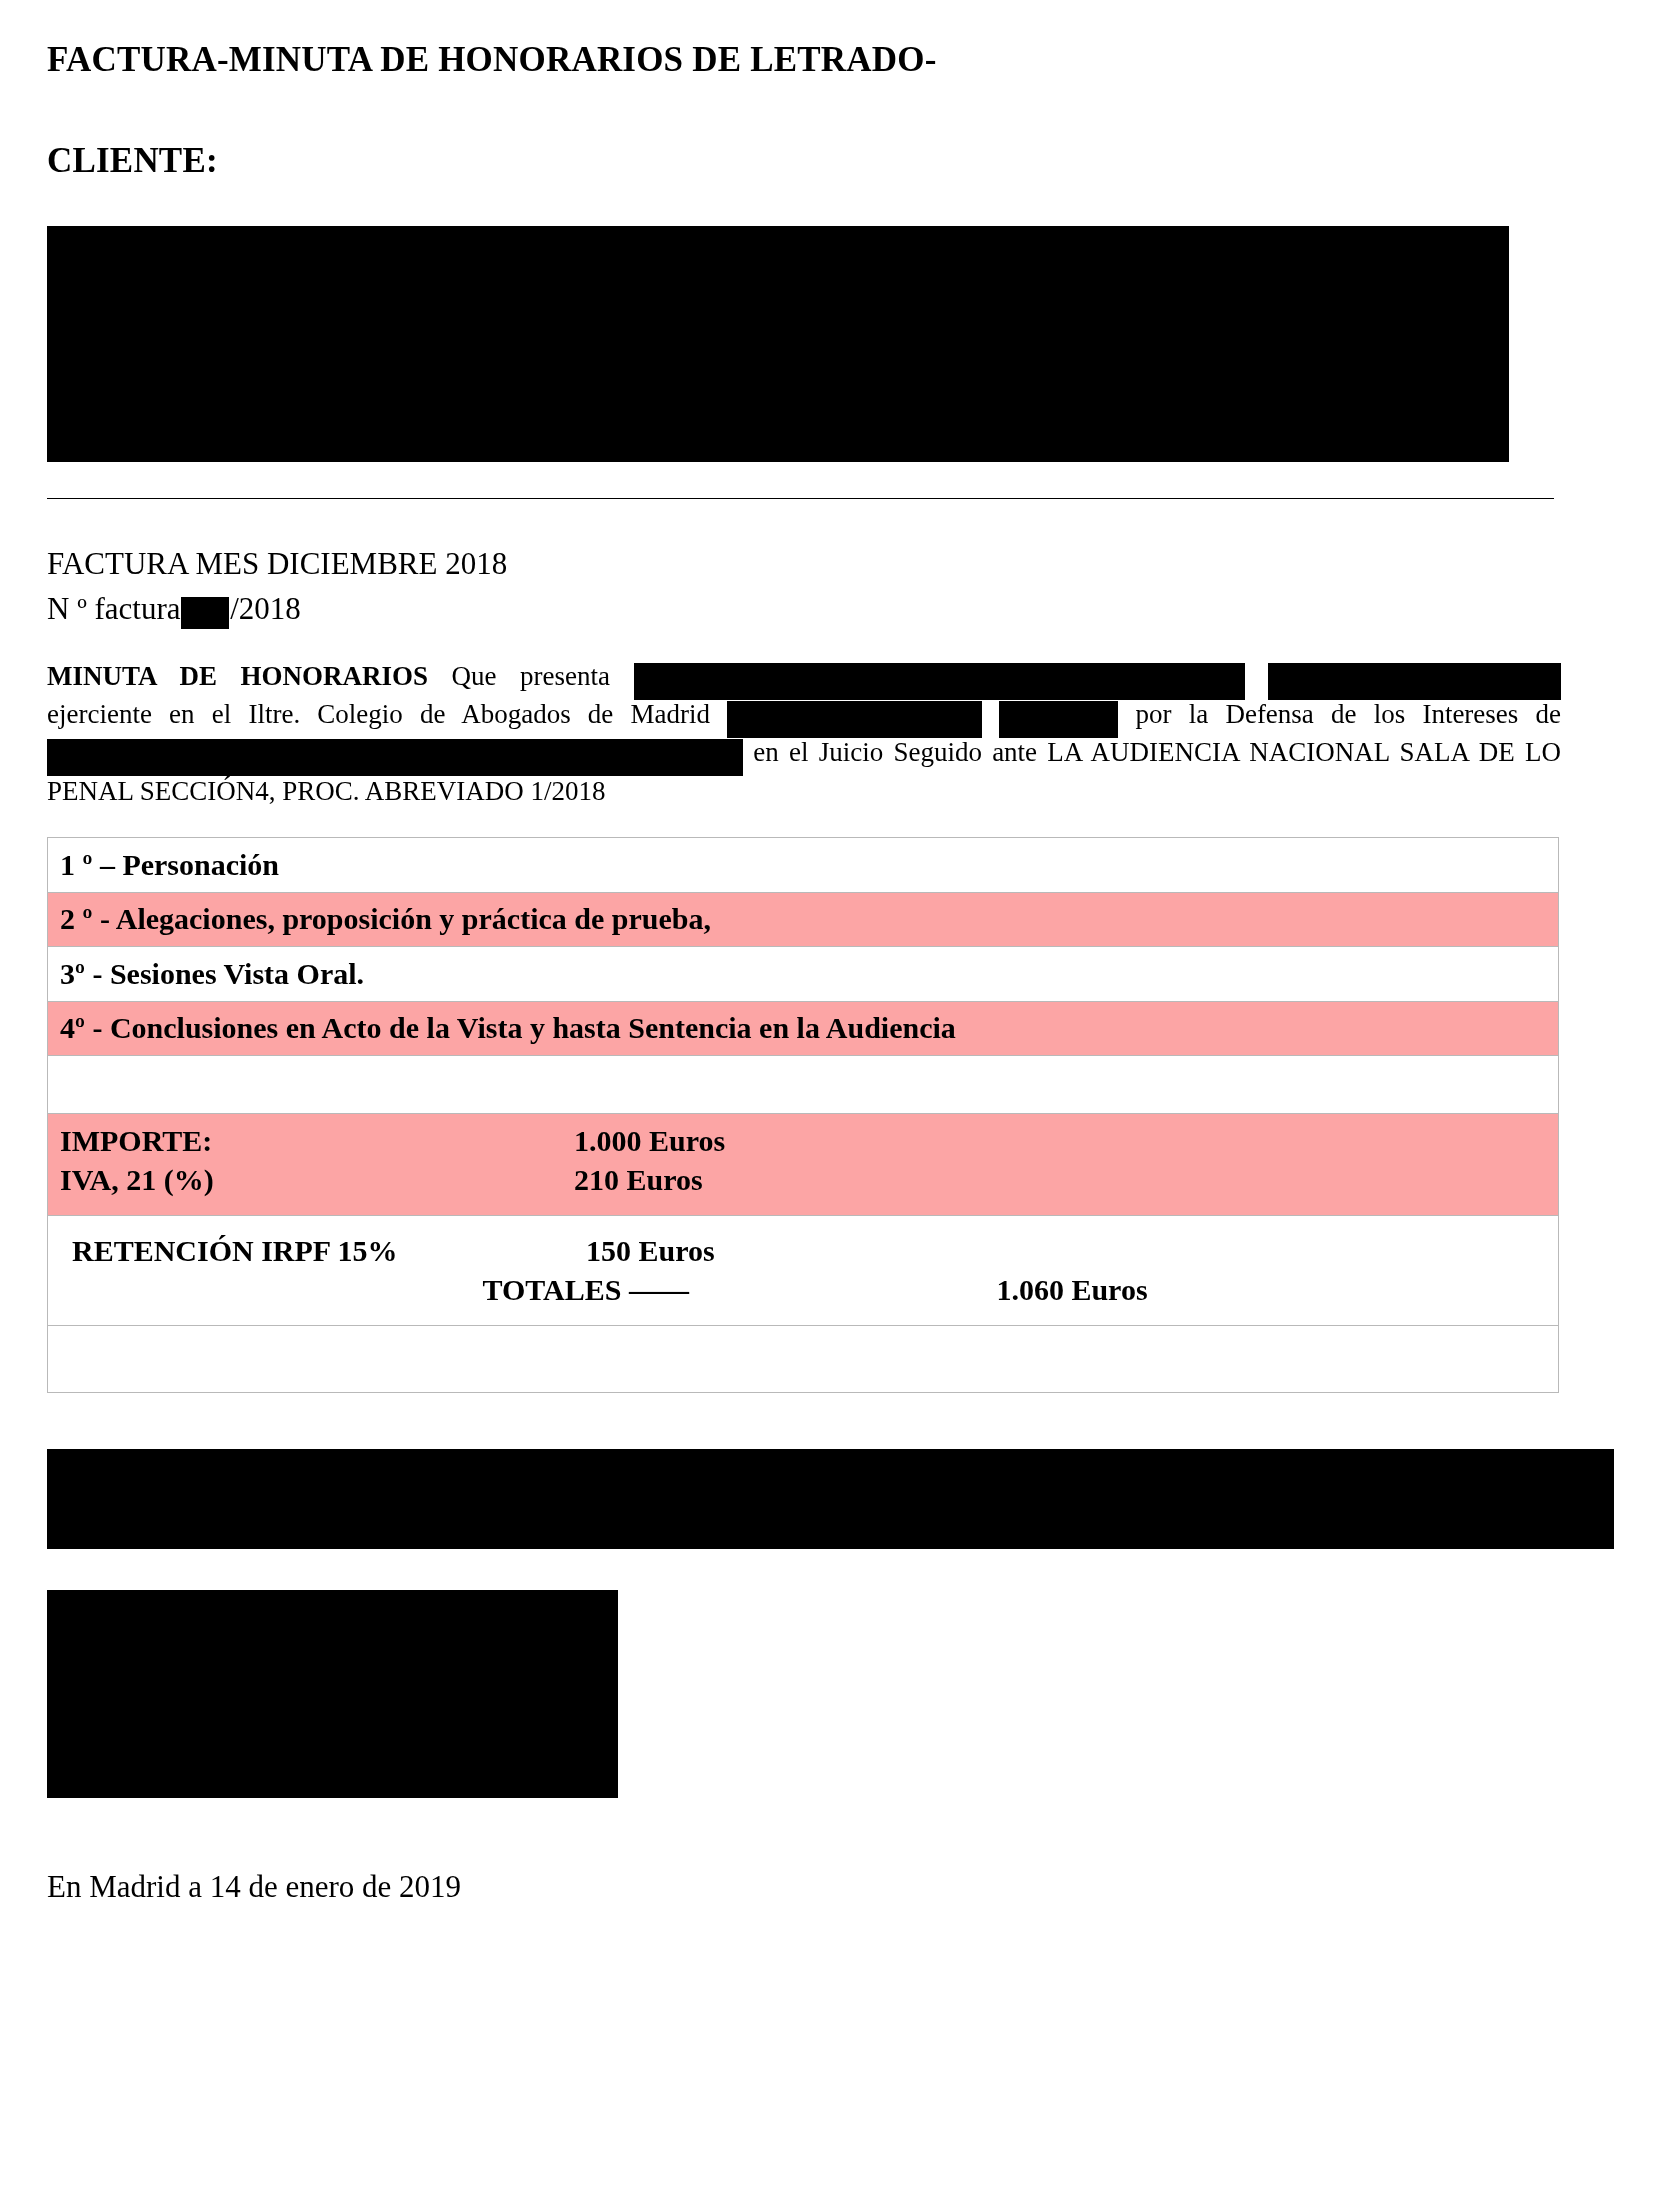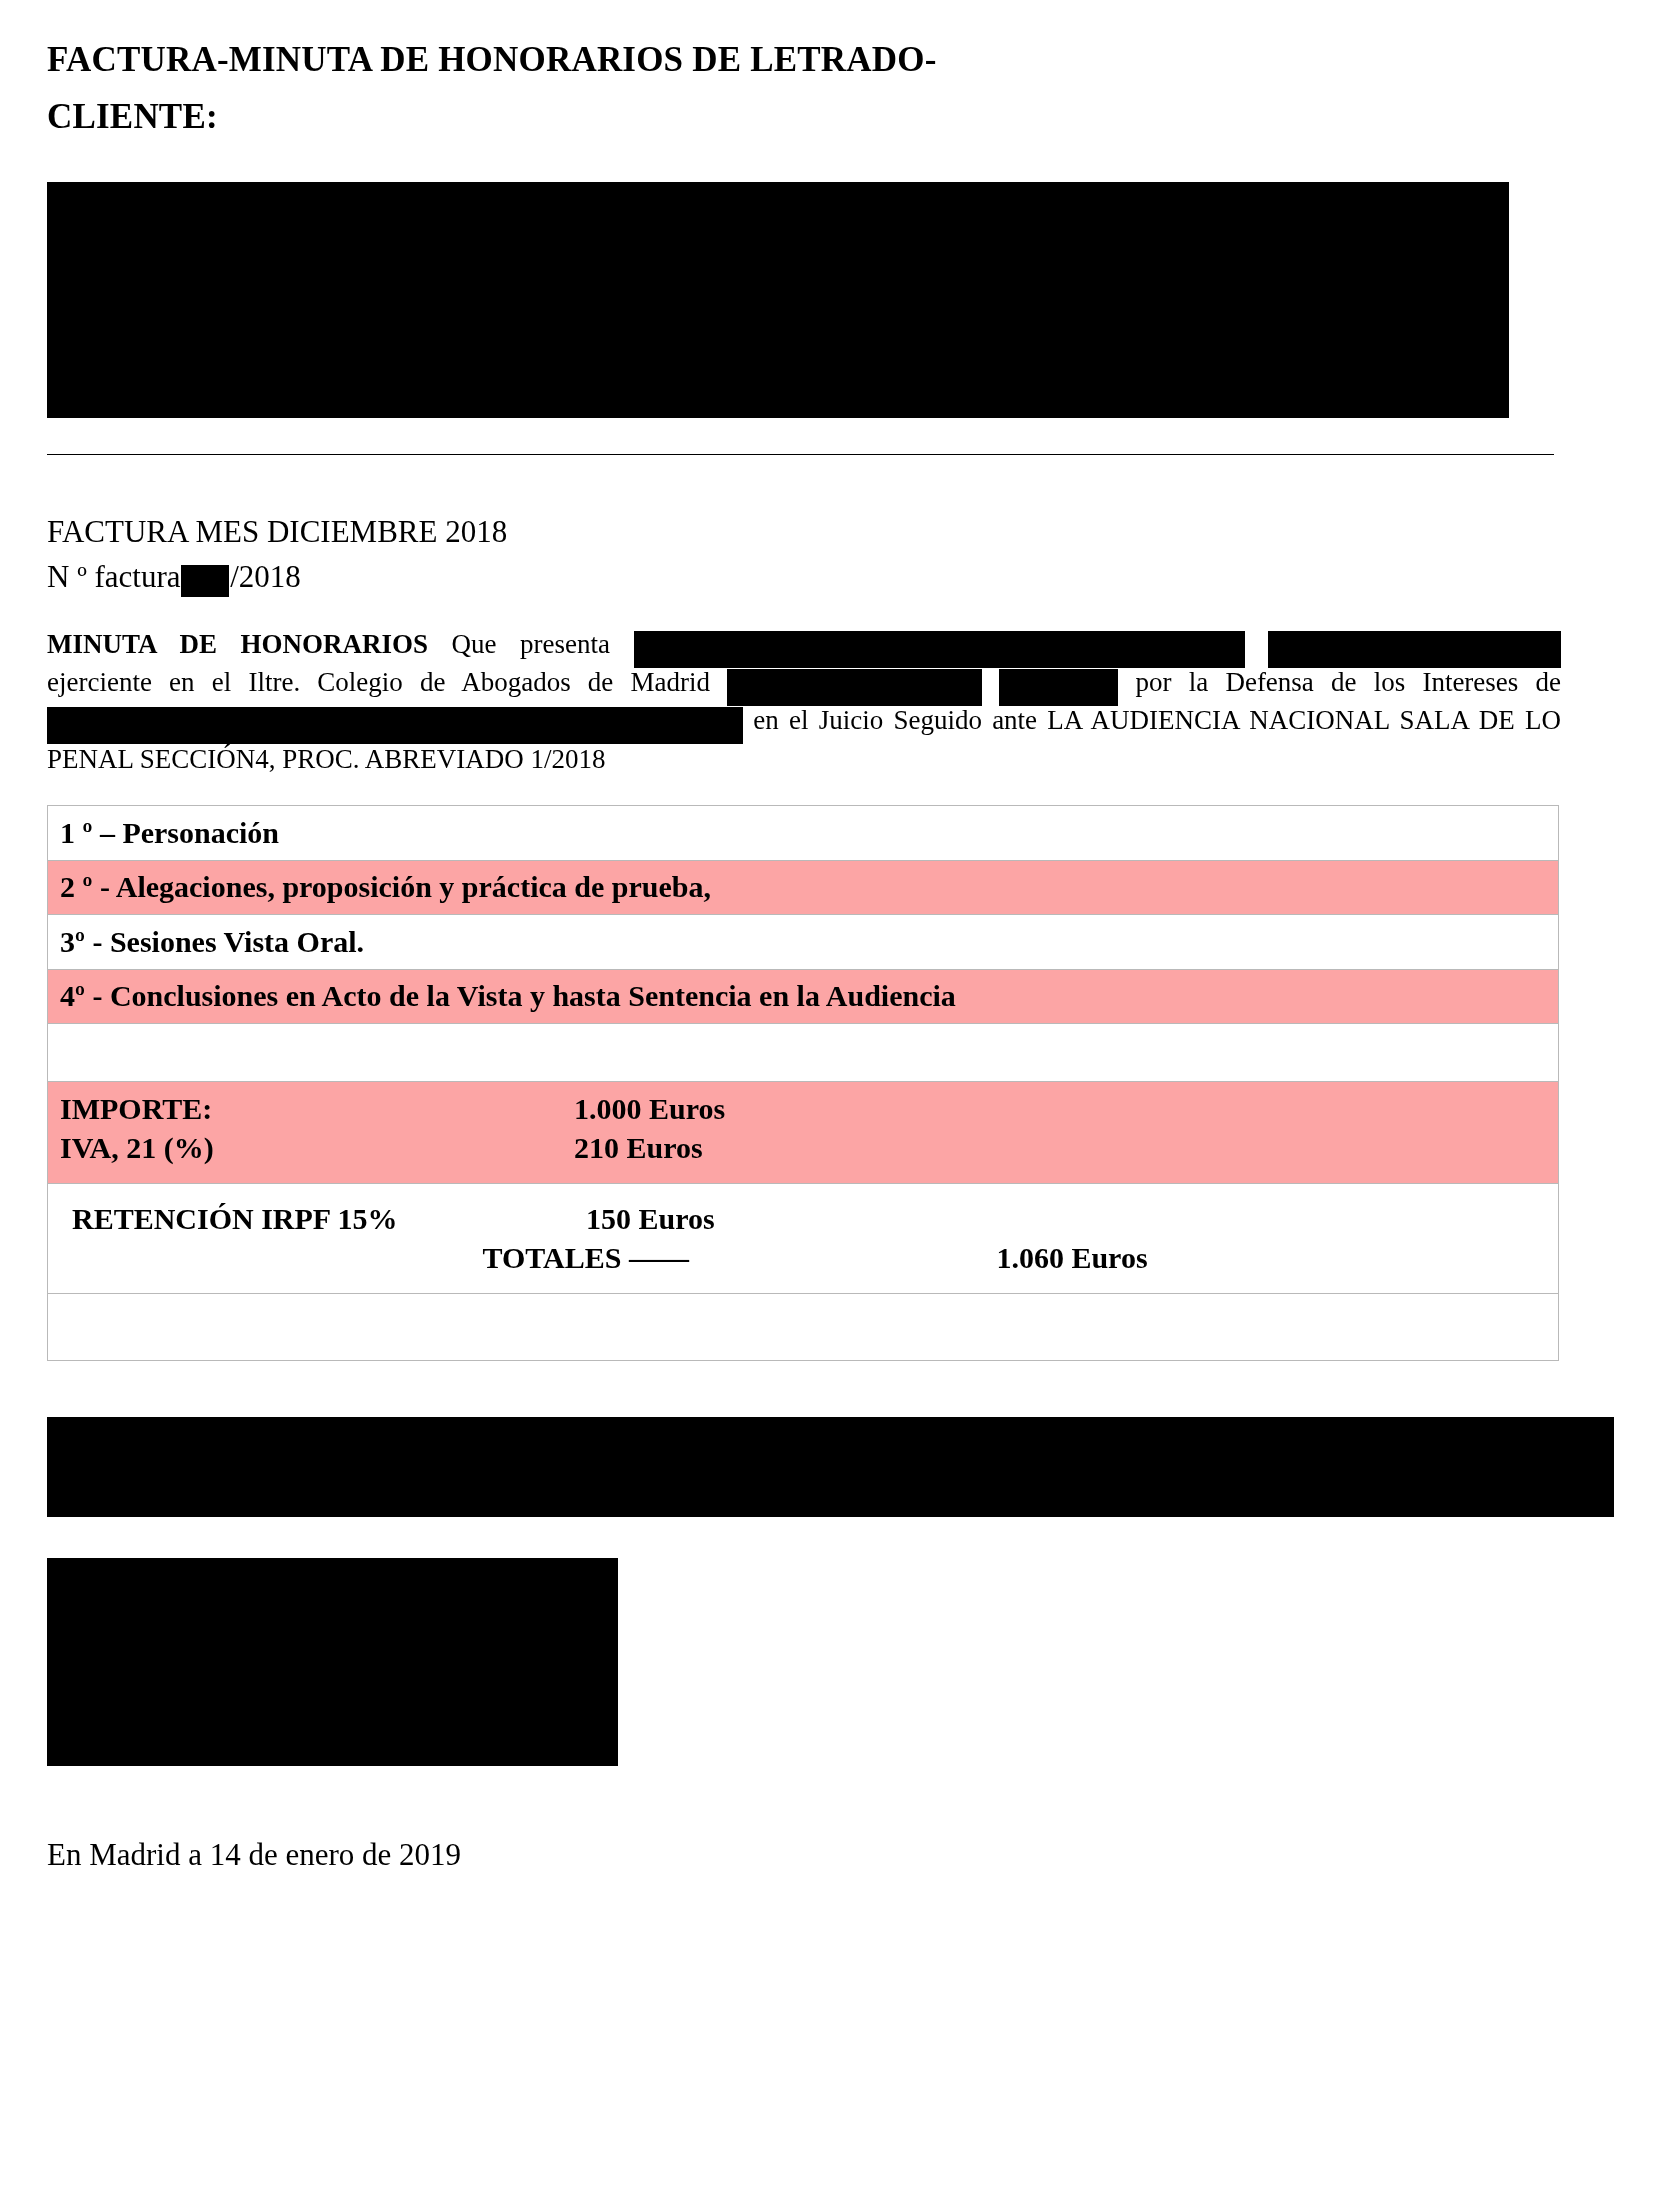--- a/index.html
+++ b/index.html
@@ -24,21 +24,21 @@
 
   
   .doc-title {
     font-size: 35px;
     font-weight: bold;
     line-height: 1.62;
     letter-spacing: 0.2px;
     margin: 0 0 0 0;
     padding-top: 6.8px;
   }
-  .doc-title .line2 { display: block; }
+  .doc-title .line2 { display: block; margin-top: 44px; }
 
   
   .redaction {
     background: #000000;
     display: inline-block;
     vertical-align: middle;
   }
   .redact-block-top {
     width: 1462px;
     height: 236px;
@@ -51,21 +51,21 @@
     margin: 36px 0 0 0;
   }
 
   
   .plain {
     font-size: 31px;
     line-height: 1.35;
     margin: 0;
   }
   .block-invoice-meta {
-    margin-top: 56px;
+    margin-top: 44px;
   }
   .block-invoice-meta .row {
     margin-bottom: 3.4px;
     white-space: nowrap;
   }
   .redact-inline-num {
     width: 48px;
     height: 32px;
     margin: 0 0.8px -3.4px 0.8px;
   }

